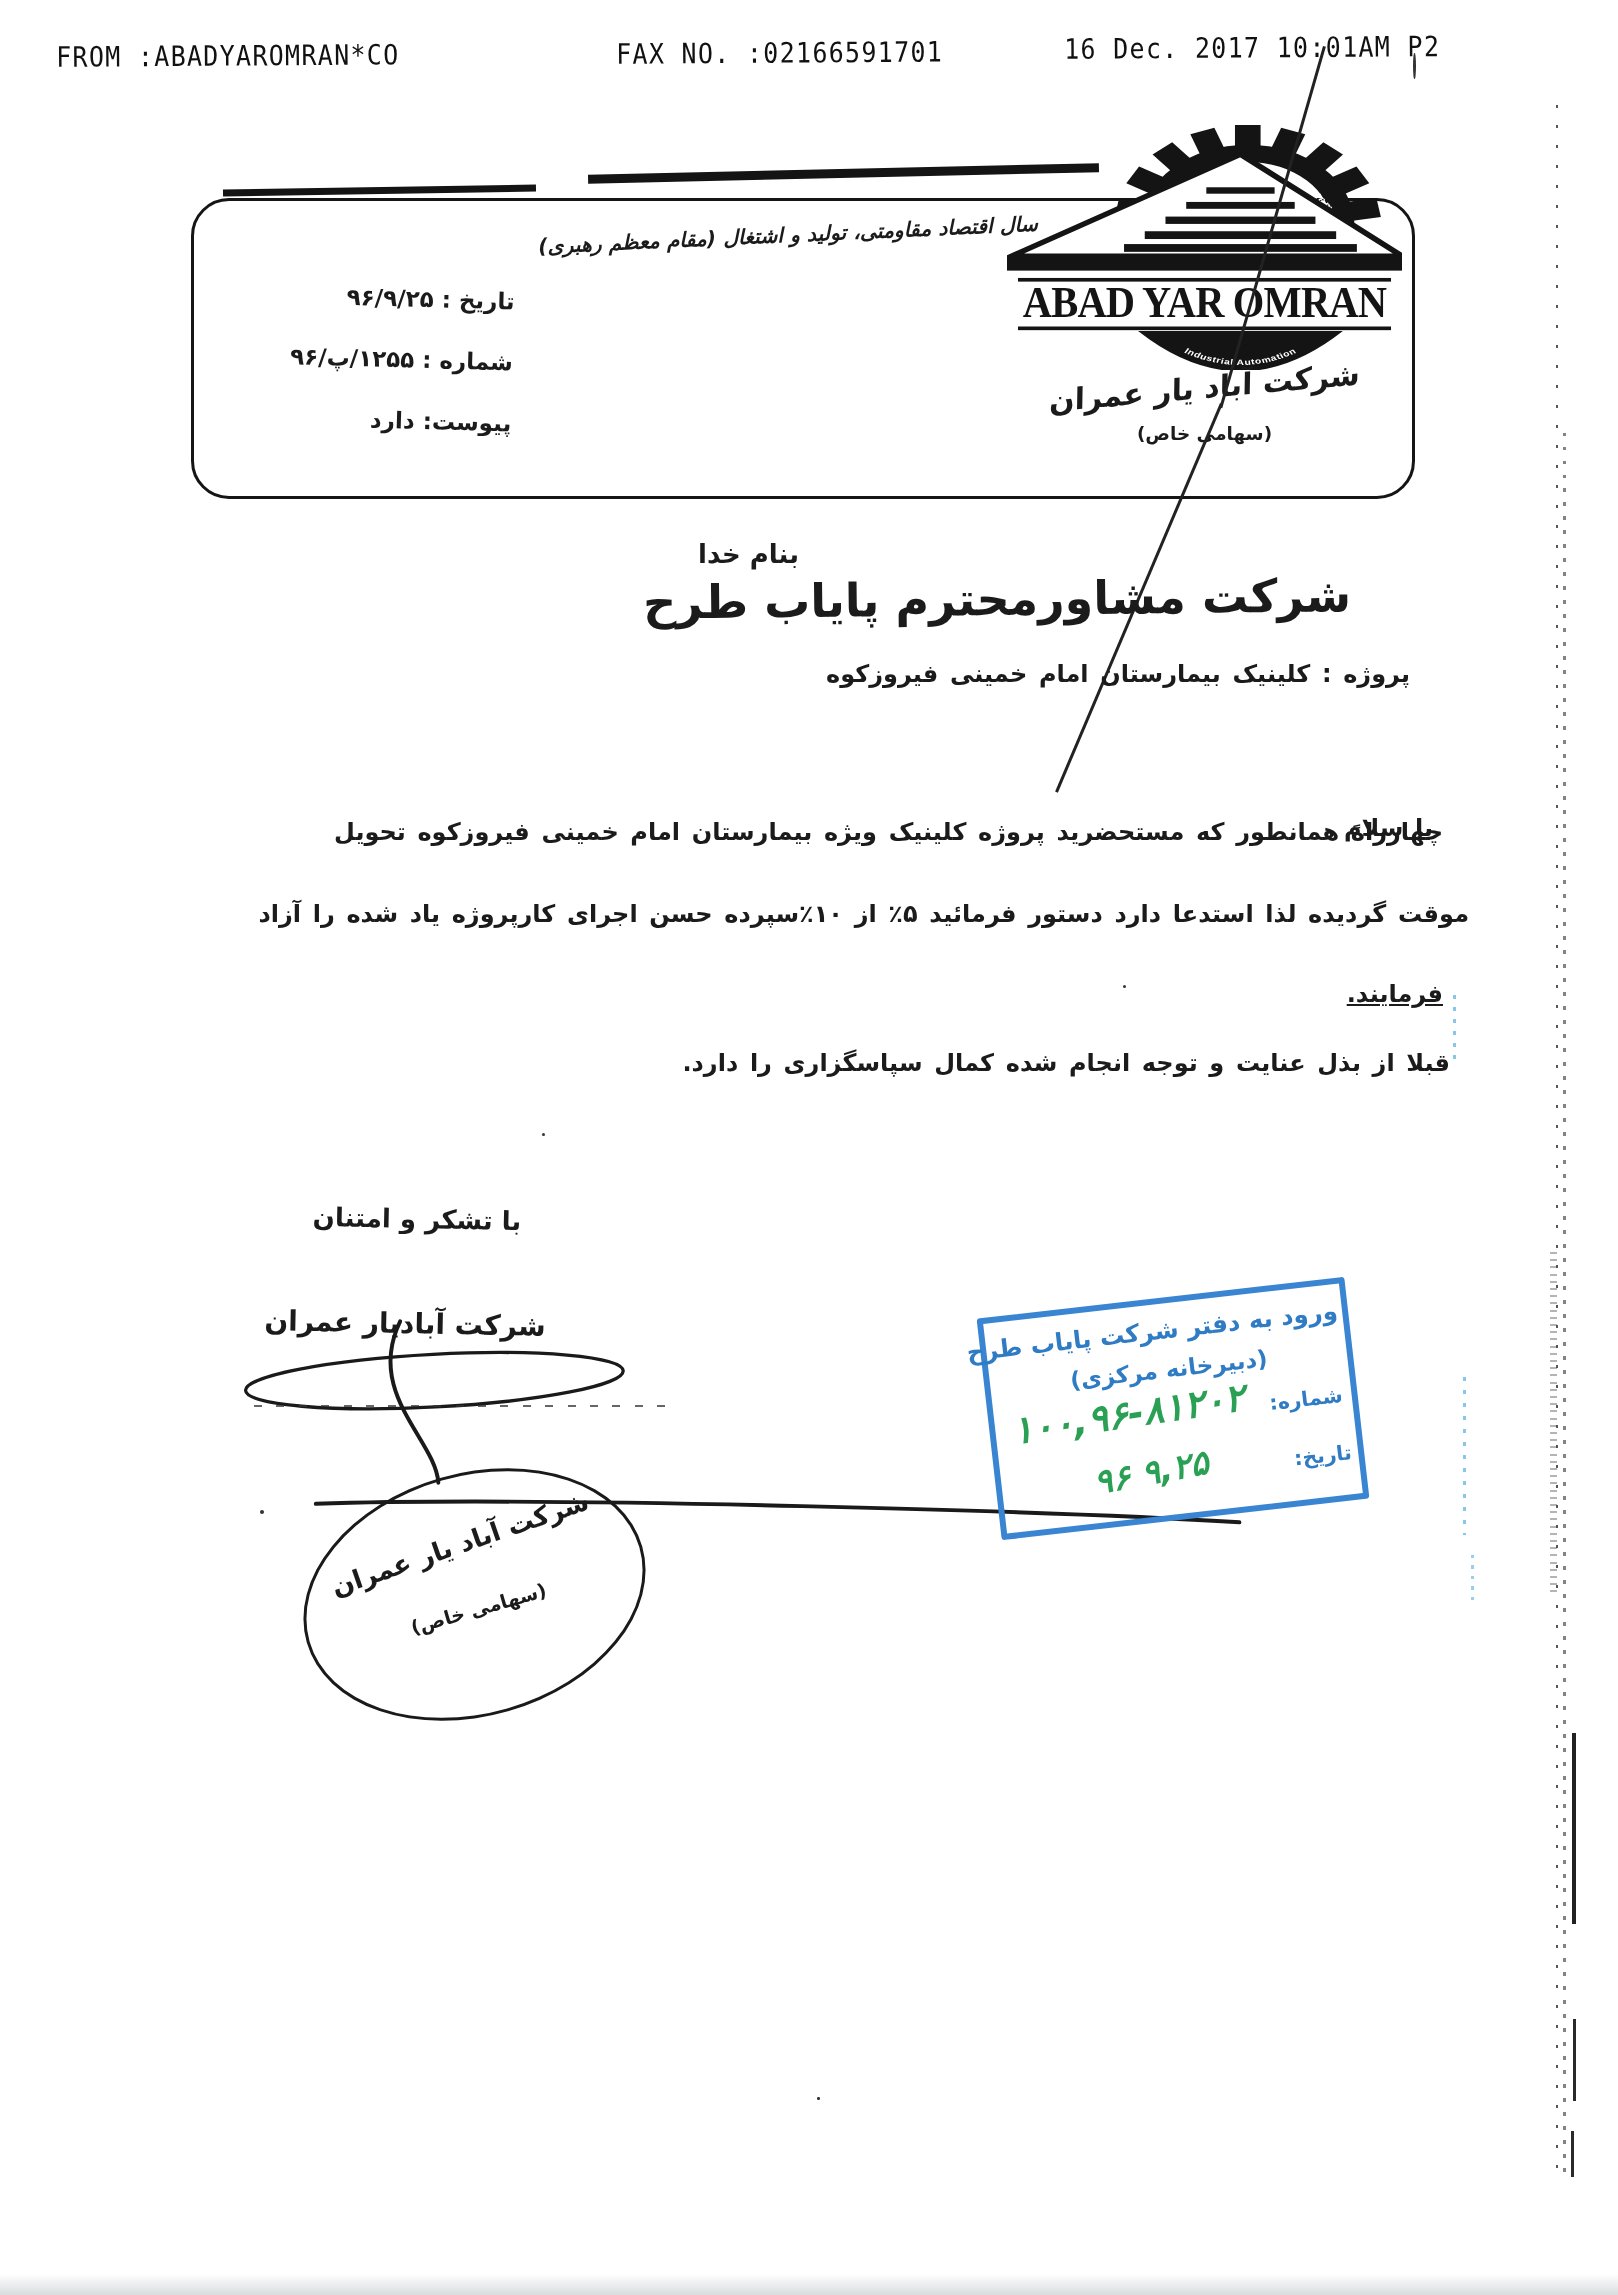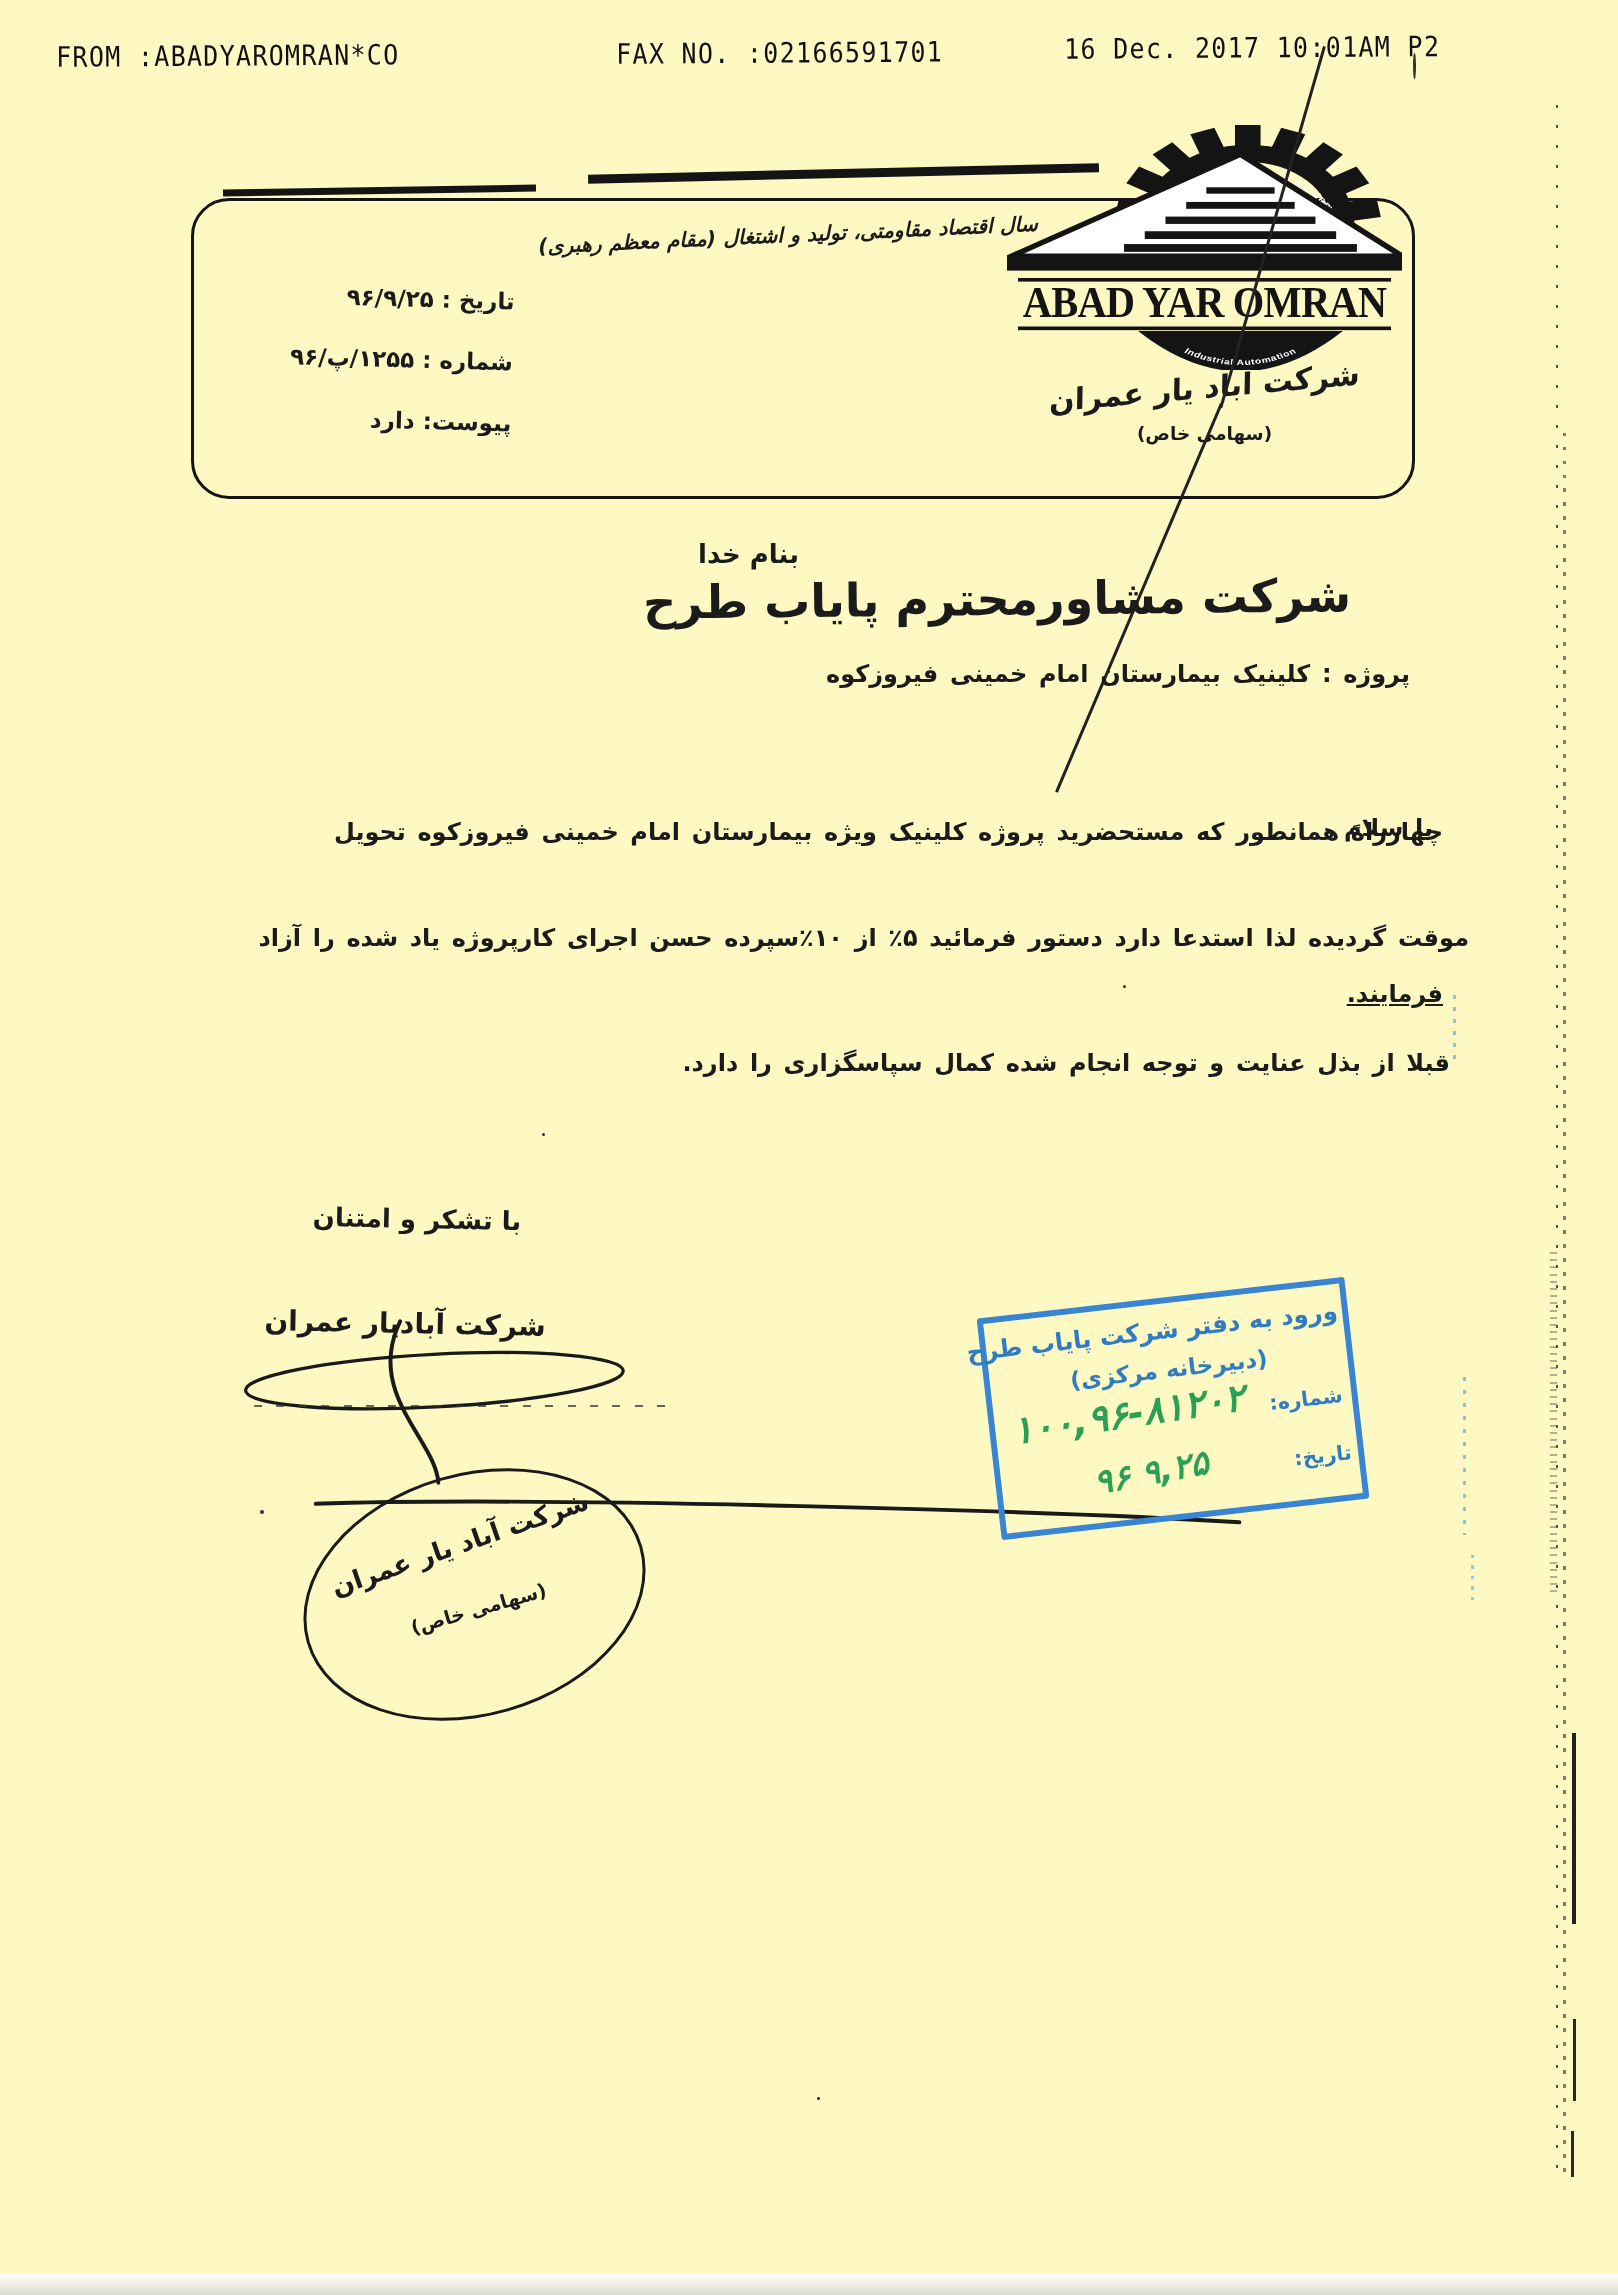--- a/index.html
+++ b/index.html
@@ -1,16 +1,16 @@
 <!DOCTYPE html>
 <html lang="fa" style="font-size:10.5px"><head>
 <meta charset="utf-8">
 <style>
   html,body{margin:0;padding:0;background:#e8e8e8;}
-  #page{position:relative;width:1619px;height:2295px;background:#fef9c3;overflow:hidden;
+  #page{position:relative;width:1619px;height:2295px;background:#ffffff;overflow:hidden;
         font-family:"DejaVu Sans",sans-serif;color:#1b1b1b;}
   .abs{position:absolute;}
   .fa{direction:rtl;font-weight:bold;white-space:nowrap;}
   
   .fax{font-family:"DejaVu Sans Mono",monospace;font-size:25px;color:#111;
        letter-spacing:1.3px;transform:rotate(-0.4deg) scaleY(1.12);transform-origin:left top;white-space:nowrap;}
   
   .lh-box{left:191px;top:198px;width:1218px;height:295px;border:3.3px solid #151515;border-radius:38px;}
   .smear{background:#141414;}
   .lh-fields{left:269px;top:268px;width:244px;transform:rotate(1.6deg);}
@@ -25,21 +25,21 @@
   .pen{width:2.6px;background:#222;}
   
   .center-txt{text-align:left;}
   .besm{left:698px;top:539px;width:264px;font-size:26px;}
   .recip{right:268px;top:572px;font-size:46px;letter-spacing:0.7px;transform:rotate(-0.6deg);}
   .line42{font-size:24px;word-spacing:3.3px;}
   .proj{right:209px;top:660px;}
   .subj{right:153px;top:718px;}
   .salam{right:186px;top:814px;}
   .para-l1{right:176px;top:818px;}
-  .para-l2{right:150px;top:924px;margin-left:32px;}
+  .para-l2{right:150px;top:900px;margin-left:32px;}
   .para-l3{right:176px;top:980px;text-decoration:underline;}
   .closing{right:169px;top:1049px;}
   .thanks{left:262px;top:1204px;width:310px;font-size:26px;text-align:center;transform:rotate(1.2deg);}
   .sg-co{left:250px;top:1307px;width:310px;font-size:28px;text-align:center;transform:rotate(1.2deg);}
   
   .seal{left:300px;top:1473px;width:343px;height:237px;border:3.3px solid #1a1a1a;border-radius:50%;
         transform:rotate(-16deg);}
   .seal-l1{left:20px;top:51px;width:303px;text-align:center;font-size:26px;transform:rotate(-3deg);}
   .seal-l2{left:20px;top:122px;width:303px;text-align:center;font-size:19px;}
   

